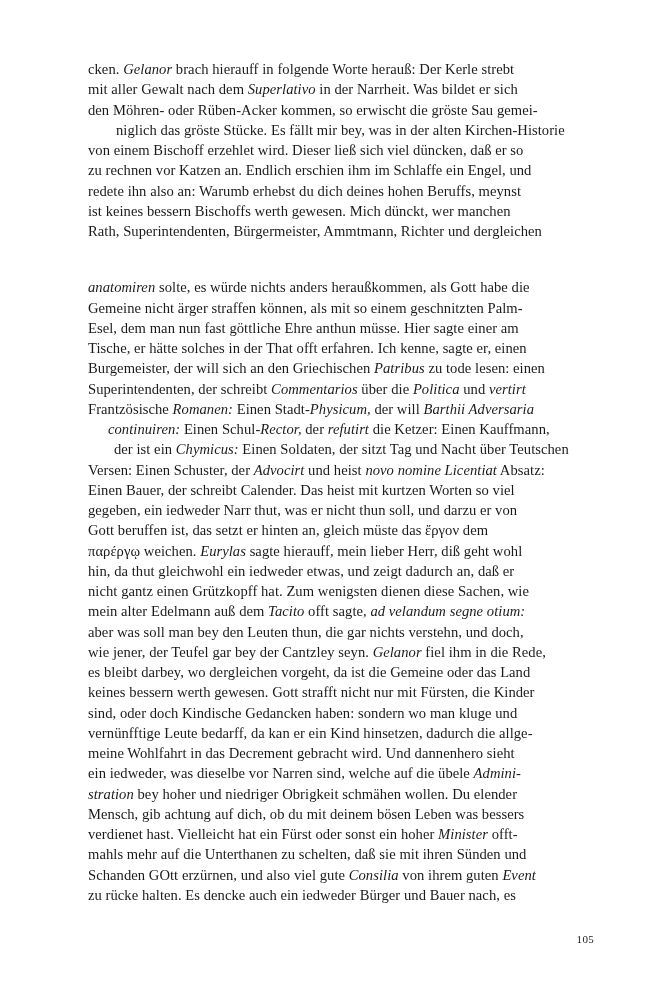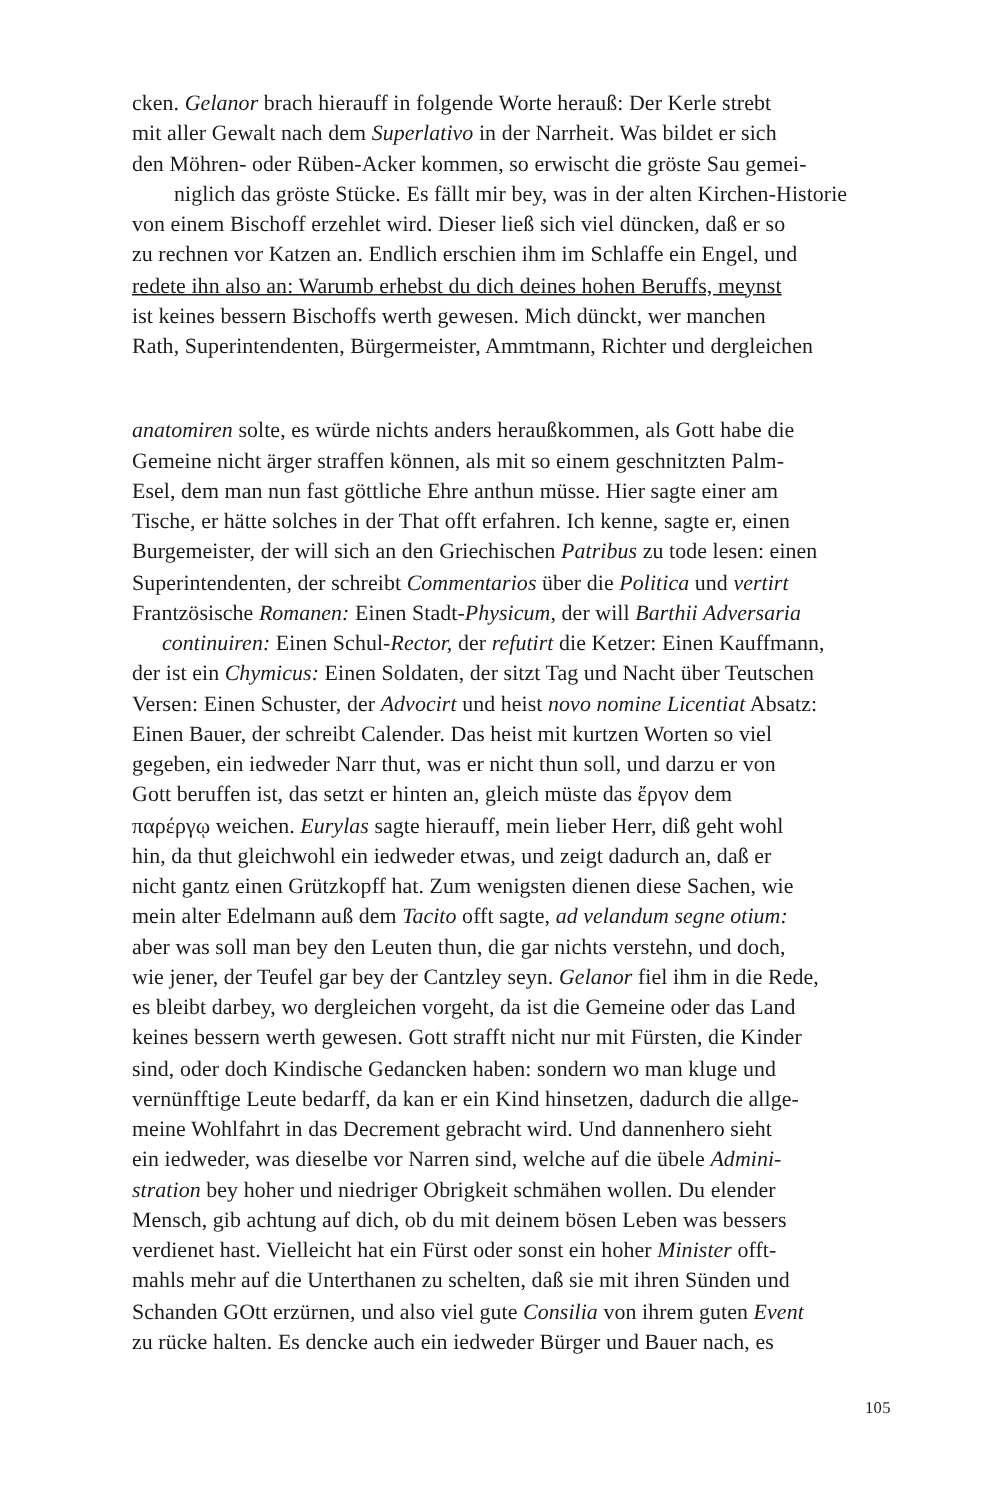--- a/index.html
+++ b/index.html
@@ -44,32 +44,32 @@
 <body>
 
 <div class="page" style="--ink: #1b1b1b; --paper: #ffffff;">
   <div class="text-block">
       <div class="text-line" style="word-spacing: 0px;">cken. <em>Gelanor</em> brach hierauff in folgende Worte herauß: Der Kerle strebt</div>
       <div class="text-line" style="word-spacing: 0px;">mit aller Gewalt nach dem <em>Superlativo</em> in der Narrheit. Was bildet er sich</div>
       <div class="text-line" style="word-spacing: 0px;">den Möhren- oder Rüben-Acker kommen, so erwischt die gröste Sau gemei-</div>
       <div class="text-line" style="word-spacing: 0px; margin-left: 28px;">niglich das gröste Stücke. Es fällt mir bey, was in der alten Kirchen-Historie</div>
       <div class="text-line" style="word-spacing: 0px;">von einem Bischoff erzehlet wird. Dieser ließ sich viel düncken, daß er so</div>
       <div class="text-line" style="word-spacing: 0px;">zu rechnen vor Katzen an. Endlich erschien ihm im Schlaffe ein Engel, und</div>
-      <div class="text-line" style="word-spacing: 0px; text-decoration: underline;">redete ihn also an: Warumb erhebst du dich deines hohen Beruffs, meynst</div>
+      <div class="text-line" style="word-spacing: 0px;">redete ihn also an: Warumb erhebst du dich deines hohen Beruffs, meynst</div>
       <div class="text-line" style="word-spacing: 0px;">ist keines bessern Bischoffs werth gewesen. Mich dünckt, wer manchen</div>
       <div class="text-line" style="word-spacing: 0px;">Rath, Superintendenten, Bürgermeister, Ammtmann, Richter und dergleichen</div>
       <div class="text-line" style="word-spacing: 0px; margin-top: 36px;"><em>anatomiren</em> solte, es würde nichts anders heraußkommen, als Gott habe die</div>
       <div class="text-line" style="word-spacing: 0px;">Gemeine nicht ärger straffen können, als mit so einem geschnitzten Palm-</div>
       <div class="text-line" style="word-spacing: 0px;">Esel, dem man nun fast göttliche Ehre anthun müsse. Hier sagte einer am</div>
       <div class="text-line" style="word-spacing: 0px;">Tische, er hätte solches in der That offt erfahren. Ich kenne, sagte er, einen</div>
       <div class="text-line" style="word-spacing: 0px;">Burgemeister, der will sich an den Griechischen <em>Patribus</em> zu tode lesen: einen</div>
       <div class="text-line" style="word-spacing: 0px;">Superintendenten, der schreibt <em>Commentarios</em> über die <em>Politica</em> und <em>vertirt</em></div>
       <div class="text-line" style="word-spacing: 0px;">Frantzösische <em>Romanen:</em> Einen Stadt-<em>Physicum,</em> der will <em>Barthii Adversaria</em></div>
       <div class="text-line" style="word-spacing: 0px; margin-left: 20px;"><em>continuiren:</em> Einen Schul-<em>Rector,</em> der <em>refutirt</em> die Ketzer: Einen Kauffmann,</div>
-      <div class="text-line" style="word-spacing: 0px;">der ist ein <em>Chymicus:</em> Einen Soldaten, der sitzt Tag und Nacht über Teutschen</div>
+      <div class="text-line" style="word-spacing: 0px; margin-left: 26px;">der ist ein <em>Chymicus:</em> Einen Soldaten, der sitzt Tag und Nacht über Teutschen</div>
       <div class="text-line" style="word-spacing: 0px;">Versen: Einen Schuster, der <em>Advocirt</em> und heist <em>novo nomine Licentiat</em> Absatz:</div>
       <div class="text-line" style="word-spacing: 0px;">Einen Bauer, der schreibt Calender. Das heist mit kurtzen Worten so viel</div>
       <div class="text-line" style="word-spacing: 0px;">gegeben, ein iedweder Narr thut, was er nicht thun soll, und darzu er von</div>
       <div class="text-line" style="word-spacing: 0px;">Gott beruffen ist, das setzt er hinten an, gleich müste das ἔργον dem</div>
       <div class="text-line" style="word-spacing: 0px;">παρέργῳ weichen. <em>Eurylas</em> sagte hierauff, mein lieber Herr, diß geht wohl</div>
       <div class="text-line" style="word-spacing: 0px;">hin, da thut gleichwohl ein iedweder etwas, und zeigt dadurch an, daß er</div>
       <div class="text-line" style="word-spacing: 0px;">nicht gantz einen Grützkopff hat. Zum wenigsten dienen diese Sachen, wie</div>
       <div class="text-line" style="word-spacing: 0px;">mein alter Edelmann auß dem <em>Tacito</em> offt sagte, <em>ad velandum segne otium:</em></div>
       <div class="text-line" style="word-spacing: 0px;">aber was soll man bey den Leuten thun, die gar nichts verstehn, und doch,</div>
       <div class="text-line" style="word-spacing: 0px;">wie jener, der Teufel gar bey der Cantzley seyn. <em>Gelanor</em> fiel ihm in die Rede,</div>

